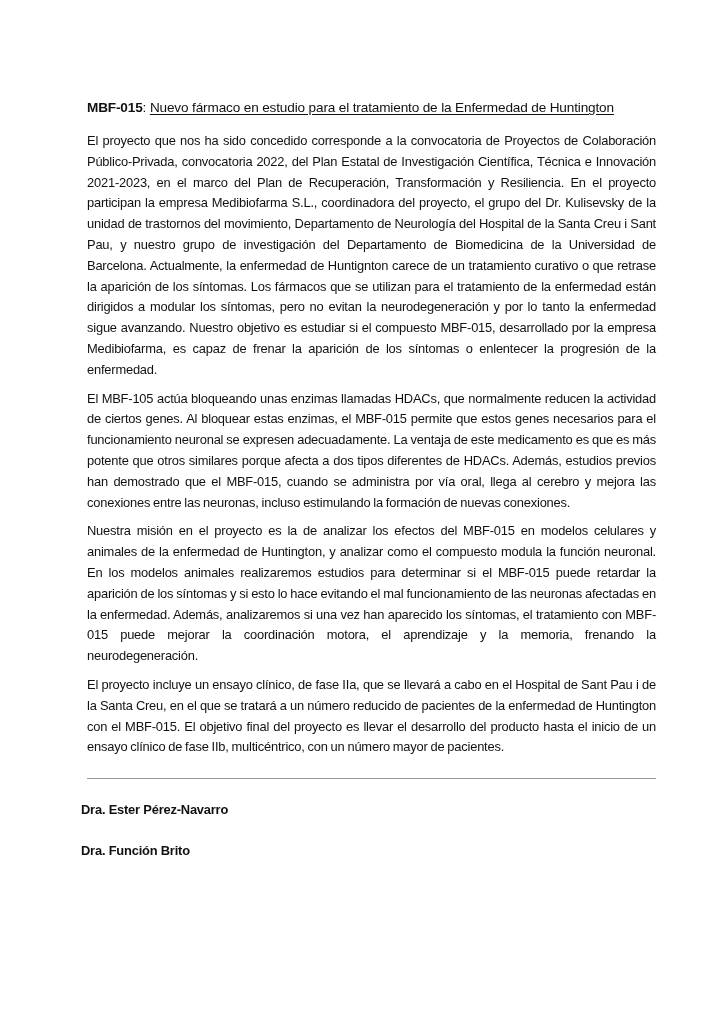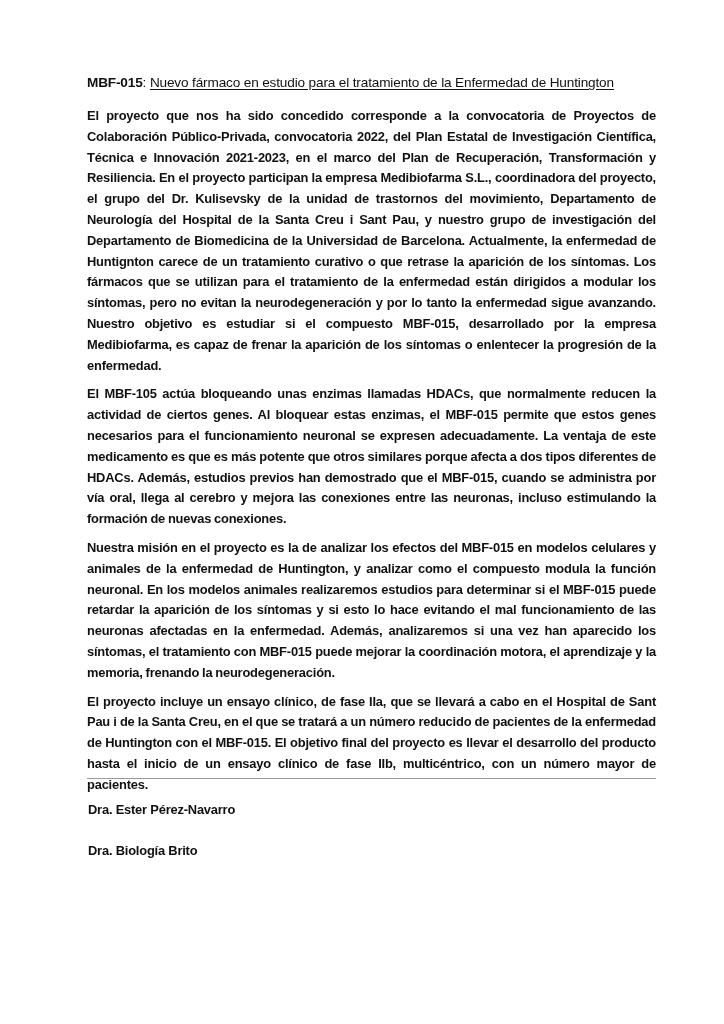--- a/index.html
+++ b/index.html
@@ -11,21 +11,21 @@
       width: 724px;
       height: 1024px;
       position: relative;
       overflow: hidden;
       font-family: "Liberation Sans", sans-serif;
       color: #111111;
     }
     .page {
       position: absolute;
       left: 87px;
-      top: 73px;
+      top: 98px;
       width: 569px;
     }
     .title {
       font-size: 13.6px;
       line-height: 20px;
       margin: 0 0 13px 0;
       white-space: nowrap;
       letter-spacing: -0.15px;
     }
     .title .code {
@@ -35,33 +35,32 @@
       text-decoration: underline;
       text-underline-offset: 2px;
     }
     .para {
       font-size: 12.9px;
       line-height: 20.8px;
       text-align: justify;
       margin: 0 0 8px 0;
       letter-spacing: -0.2px;
       word-spacing: -0.5px;
-      font-weight: bold;
     }
     .divider {
       position: absolute;
       left: 87px;
       top: 778px;
       width: 569px;
       height: 0;
       border-top: 1.5px solid #9a9a9a;
     }
     .authors {
       position: absolute;
-      left: 88px;
+      left: 81px;
       top: 800px;
       width: 569px;
     }
     .author {
       margin-bottom: 20px;
     }
     .author-name {
       font-size: 12.9px;
       font-weight: bold;
       line-height: 20.8px;
@@ -88,15 +87,15 @@
   <p class="para">El proyecto incluye un ensayo clínico, de fase IIa, que se llevará a cabo en el Hospital de Sant Pau i de la Santa Creu, en el que se tratará a un número reducido de pacientes de la enfermedad de Huntington con el MBF-015. El objetivo final del proyecto es llevar el desarrollo del producto hasta el inicio de un ensayo clínico de fase IIb, multicéntrico, con un número mayor de pacientes.</p>
 </div>
 
 <div class="divider"></div>
 
 <div class="authors">
   <div class="author">
     <div class="author-name">Dra. Ester Pérez-Navarro</div>
   </div>
   <div class="author">
-    <div class="author-name">Dra. Biología Brito</div>
+    <div class="author-name">Dra. Función Brito</div>
   </div>
 </div>
 
 </body></html>

